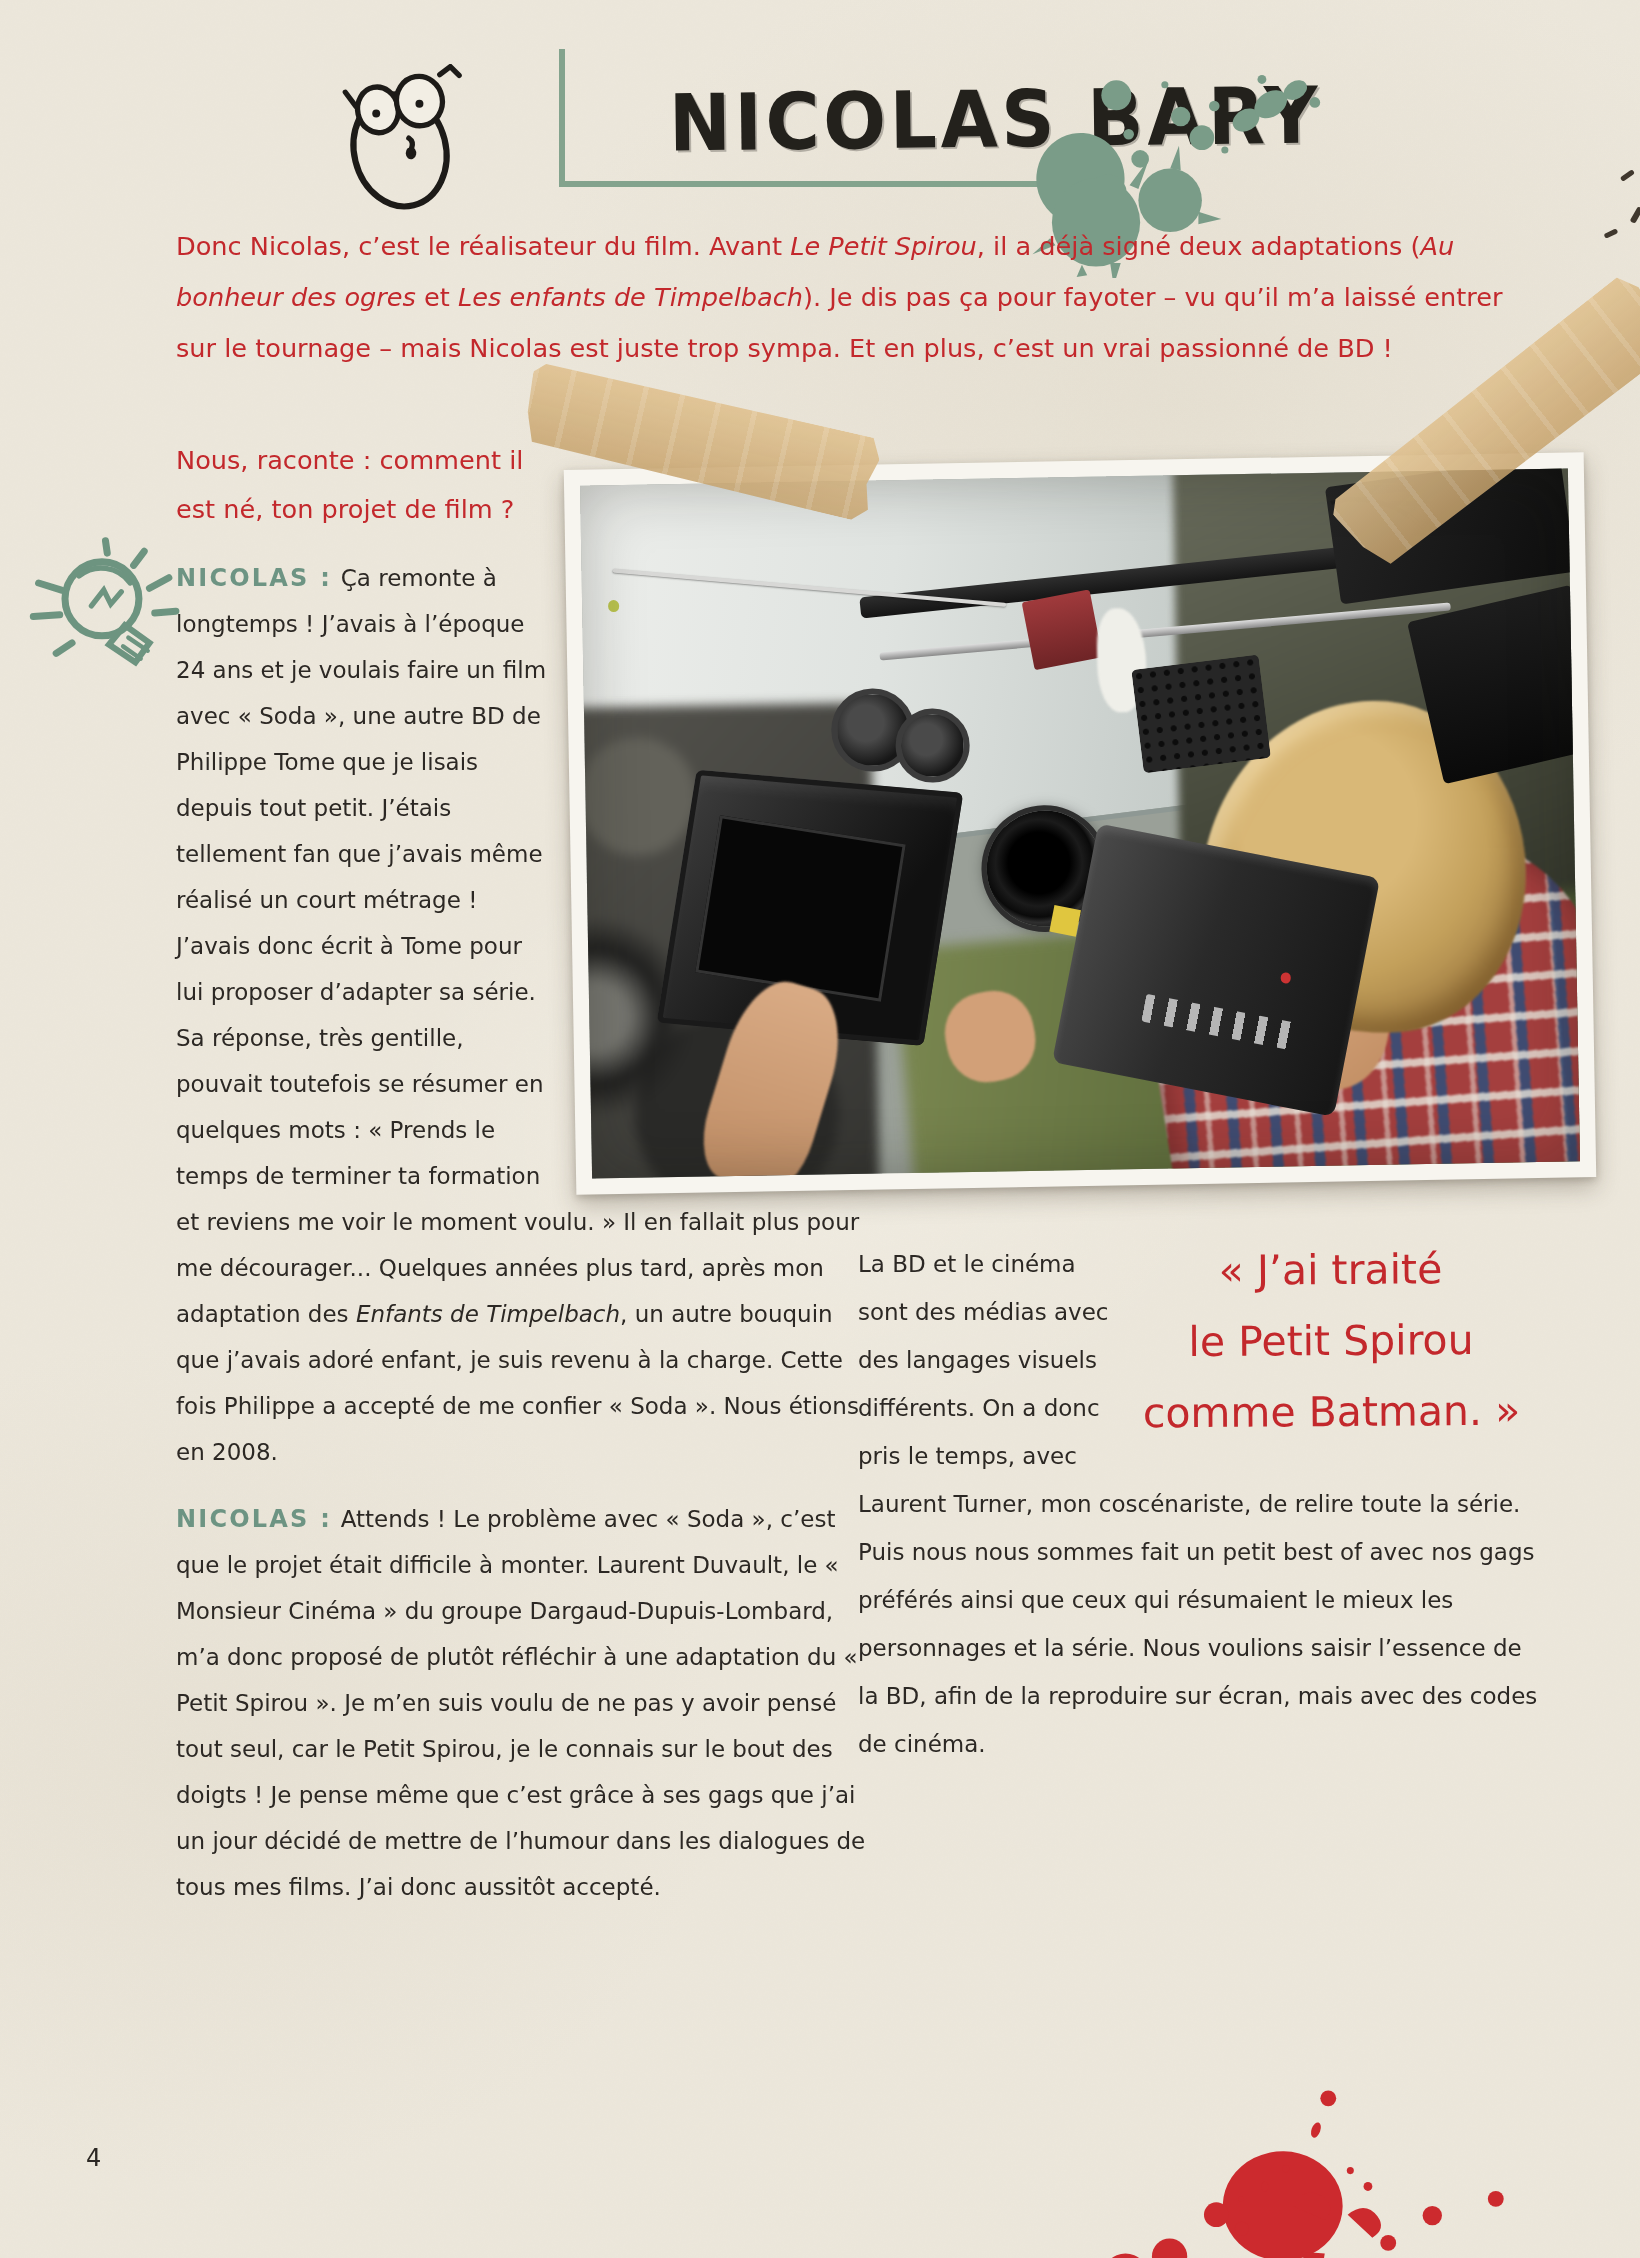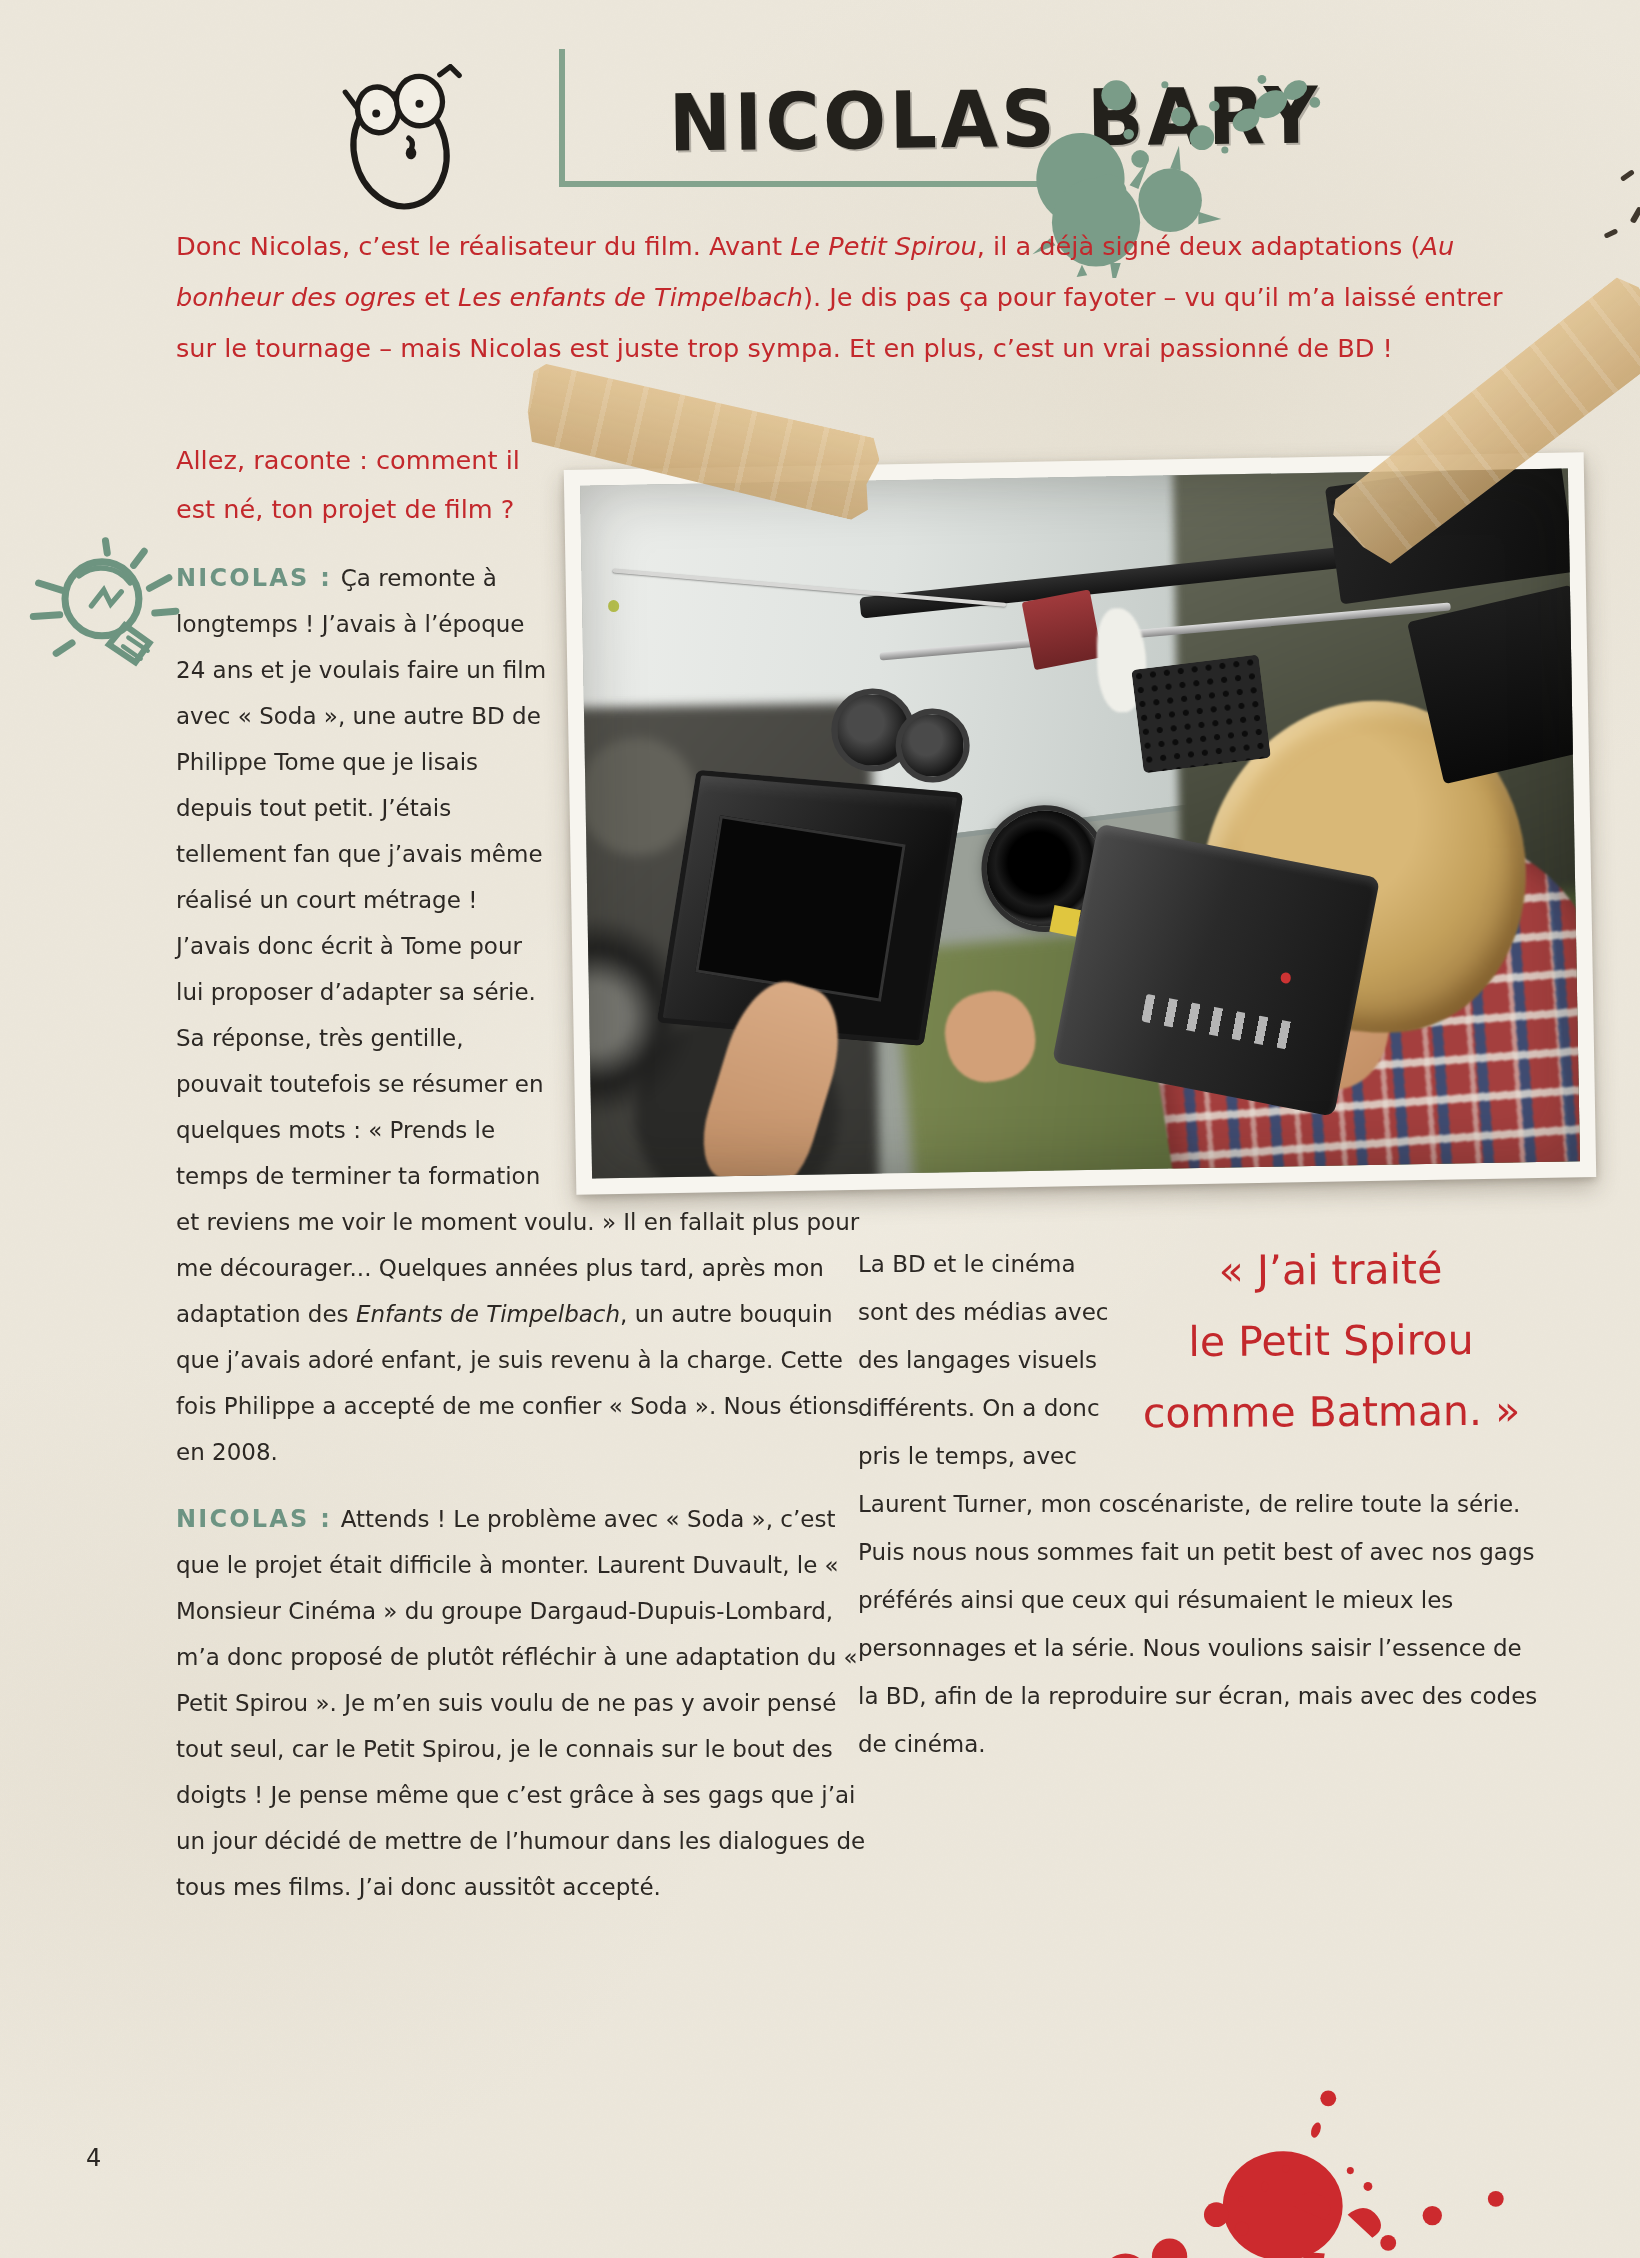--- a/index.html
+++ b/index.html
@@ -245,21 +245,21 @@
       <div class="ph-yellowtag"></div>
       <div class="ph-hand2"></div>
       <div class="ph-arm"></div>
     </div>
   </div>
   <div class="tape tape-tl"></div>
   <div class="tape tape-tr"></div>
 
   <div class="col-left">
     <div class="spacer-photo"></div>
-    <div class="q">Allez, raconte : comment il est né, ton projet de film ?</div>
+    <div class="q">Nous, raconte : comment il est né, ton projet de film ?</div>
     <p class="answer"><span class="speaker">NICOLAS :</span><span><span>Ça remonte à longtemps ! J’avais à l’époque 24 ans et je voulais faire un film avec « Soda », une autre BD de Philippe Tome que je lisais depuis tout petit. J’étais tellement fan que j’avais même réalisé un court métrage ! J’avais donc écrit à Tome pour lui proposer d’adapter sa série. Sa réponse, très gentille, pouvait toutefois se résumer en quelques mots : « Prends le temps de terminer ta formation et reviens me voir le moment voulu. » Il en fallait plus pour me décourager... Quelques années plus tard, après mon adaptation des </span><span class="ital">Enfants de Timpelbach</span><span>, un autre bouquin que j’avais adoré enfant, je suis revenu à la charge. Cette fois Philippe a accepté de me confier « Soda ». Nous étions en 2008.</span></span></p>
     <p class="answer"><span class="speaker">NICOLAS :</span><span><span>Attends ! Le problème avec « Soda », c’est que le projet était difficile à monter. Laurent Duvault, le « Monsieur Cinéma » du groupe Dargaud-Dupuis-Lombard, m’a donc proposé de plutôt réfléchir à une adaptation du « Petit Spirou ». Je m’en suis voulu de ne pas y avoir pensé tout seul, car le Petit Spirou, je le connais sur le bout des doigts ! Je pense même que c’est grâce à ses gags que j’ai un jour décidé de mettre de l’humour dans les dialogues de tous mes films. J’ai donc aussitôt accepté.</span></span></p>
   </div>
 
   <div class="col-right">
     <div class="pullquote">
       <div>« J’ai traité</div>
       <div>le Petit Spirou</div>
       <div>comme Batman. »</div>
     </div>

